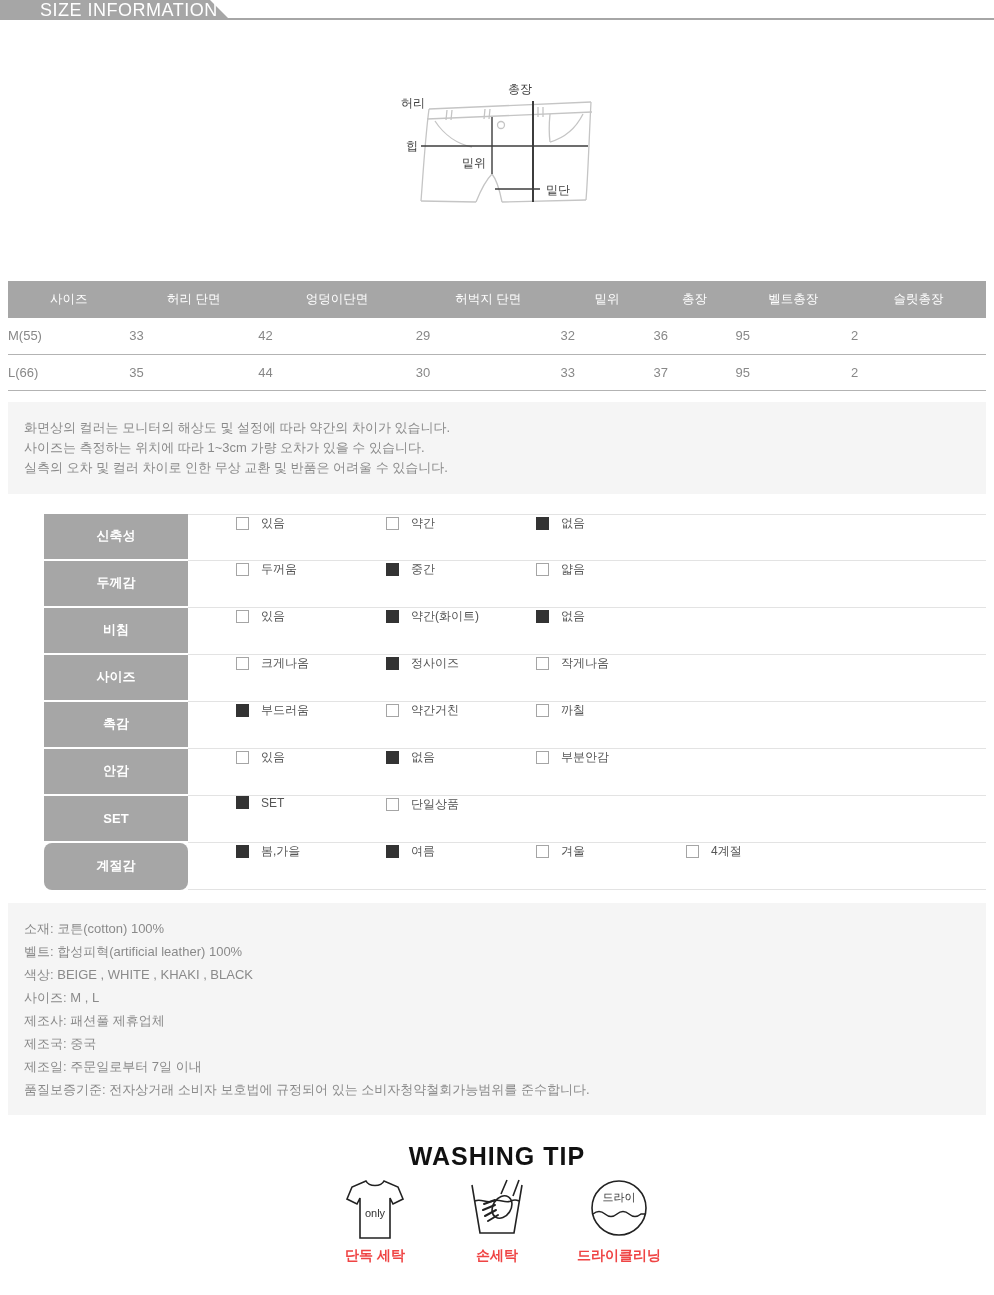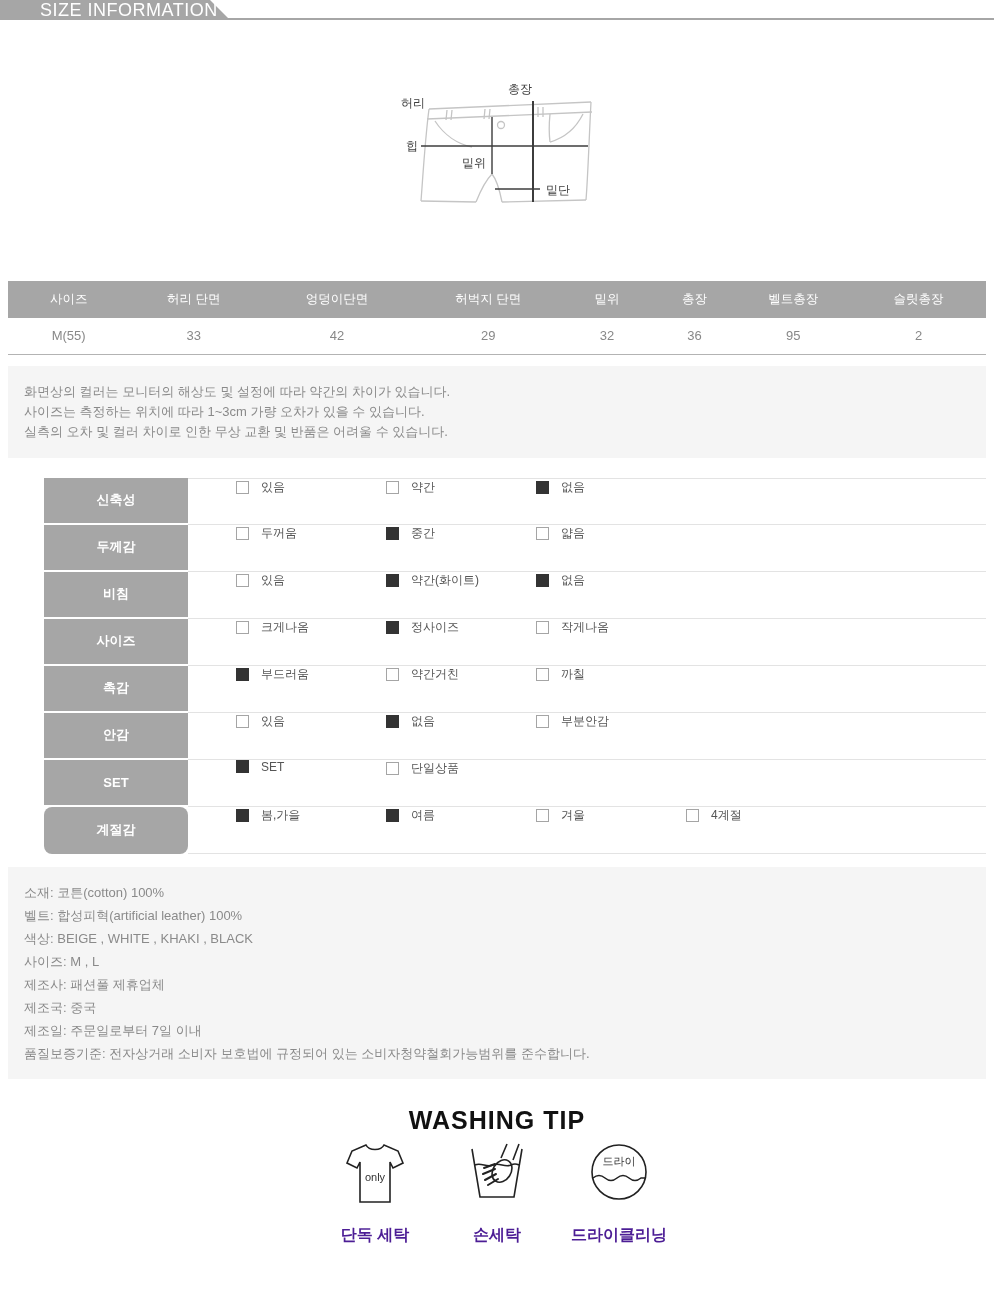--- a/index.html
+++ b/index.html
@@ -18,21 +18,21 @@
   .diagram-wrap svg { overflow:visible; }
   .d-light { stroke:#c5c5c5; fill:none; stroke-width:1.3; }
   .d-dark  { stroke:#3c3c3c; fill:none; stroke-width:1.4; }
   .d-dark2 { stroke:#3c3c3c; fill:none; stroke-width:2; }
   .d-text  { fill:#3c3c3c; font-size:12px; font-family:"Liberation Sans",sans-serif; }
 
   
   .size-table { width:978px; margin:63px 8px 0; border-collapse:collapse; table-layout:fixed; }
   .size-table th { background:#a6a6a6; color:#fff; font-weight:normal; height:37px;
     font-size:12.5px; text-align:center; }
-  .size-table td { height:36px; text-align:center; color:#888; font-size:13px;
+  .size-table td { height:36px; text-align:left; color:#888; font-size:13px;
     border-bottom:1px solid #b3b3b3; }
 
   
   .notice { margin:11px 8px 0; background:#f5f5f5; padding:16px; }
   .notice div { color:#8a8a8a; font-size:13px; line-height:20px; }
 
   
   .feature { margin:20px 8px 0; }
   .frow { display:flex; height:47px;padding-left:36px; }
   .flabel { width:144px; background:#a6a6a6; color:#fff; font-size:13px; font-weight:bold;
@@ -48,21 +48,21 @@
 
   
   .pinfo { margin:13px 8px 0; background:#f5f5f5; padding:14px 16px; }
   .pinfo div { color:#8a8a8a; font-size:13px; line-height:23px; }
 
   
   .washing { margin-top:26px; text-align:center; }
   .wtitle { font-size:25px; font-weight:bold; color:#111; letter-spacing:1px; line-height:30px; }
   .wrow { margin-top:8px; display:flex; justify-content:center; align-items:flex-end; gap:30px; }
   .witem { width:92px; display:flex; flex-direction:column; align-items:center; }
-  .wlabel { margin-top:20px; font-size:16px; font-weight:bold; color:#4c1d95; white-space:nowrap; }
+  .wlabel { margin-top:6px; font-size:14px; font-weight:bold; color:#ef4444; white-space:nowrap; }
   .w-stroke { stroke:#222; fill:none; stroke-width:1.6; }
   .w-text { fill:#333; font-family:"Liberation Sans",sans-serif; }
 </style>
 </head>
 <body>
 
 <div class="hdr">
   <div class="hdr-bar"></div>
   <div class="hdr-title">SIZE INFORMATION</div>
 </div>
@@ -126,20 +126,30 @@
     <tr>
       <td>M(55)</td>
       <td>33</td>
       <td>42</td>
       <td>29</td>
       <td>32</td>
       <td>36</td>
       <td>95</td>
       <td>2</td>
     </tr>
+    <tr>
+      <td>L(66)</td>
+      <td>35</td>
+      <td>44</td>
+      <td>30</td>
+      <td>33</td>
+      <td>37</td>
+      <td>95</td>
+      <td>2</td>
+    </tr>
   </tbody>
 </table>
 
 <div class="notice">
   <div>화면상의 컬러는 모니터의 해상도 및 설정에 따라 약간의 차이가 있습니다.</div>
   <div>사이즈는 측정하는 위치에 따라 1~3cm 가량 오차가 있을 수 있습니다.</div>
   <div>실측의 오차 및 컬러 차이로 인한 무상 교환 및 반품은 어려울 수 있습니다.</div>
 </div>
 
 <div class="feature">

